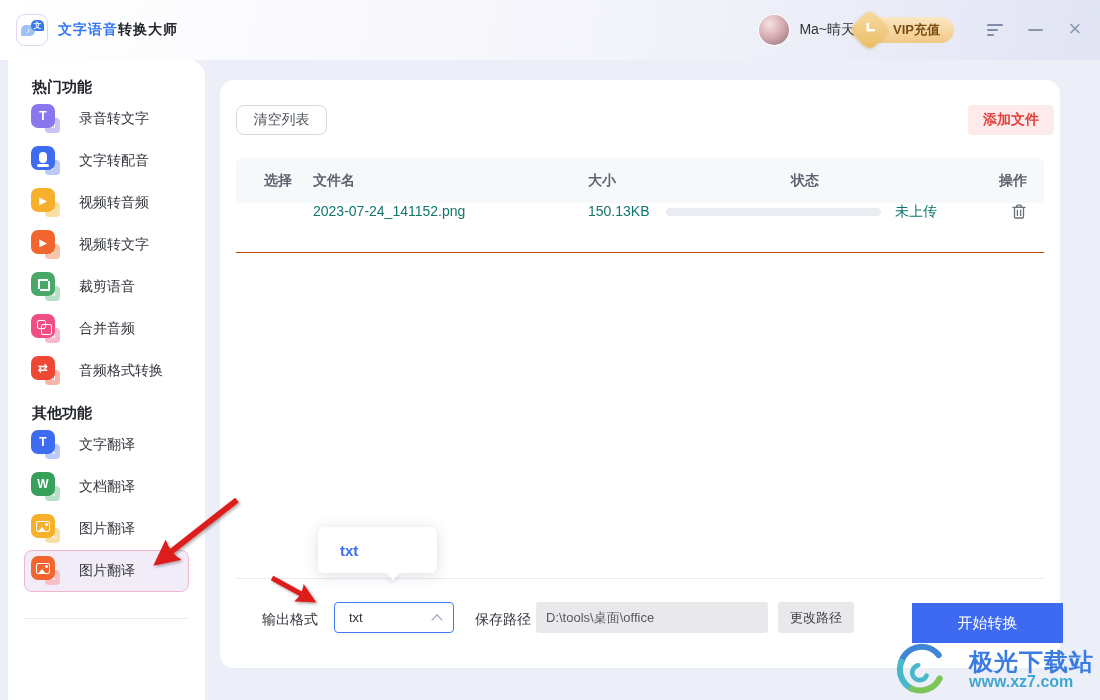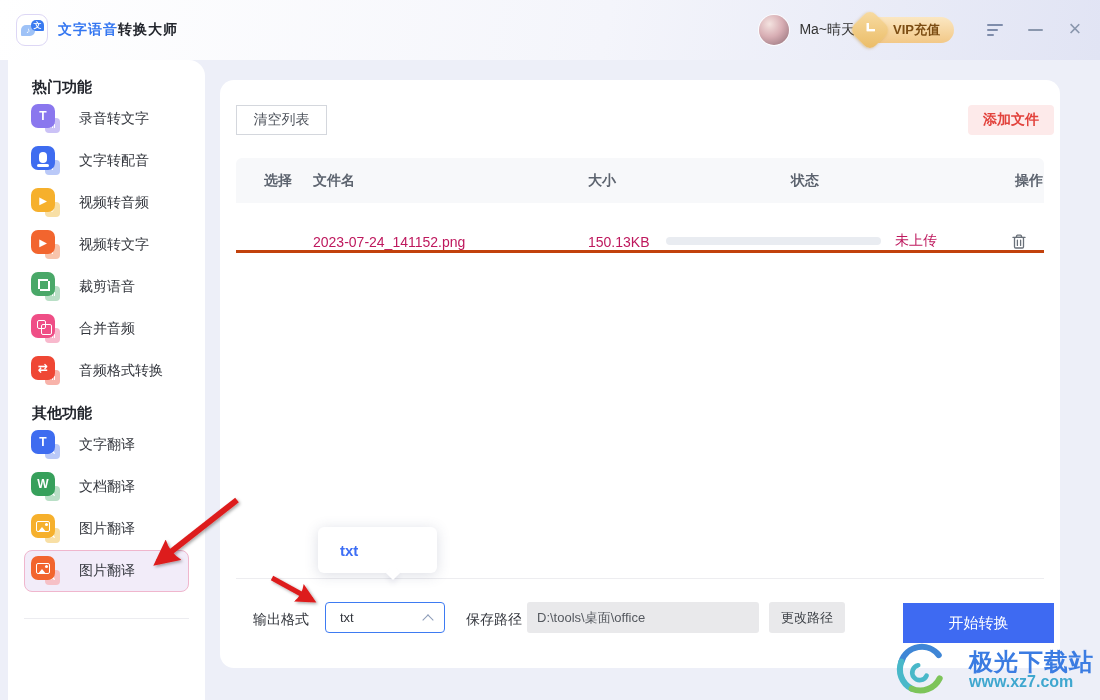--- a/index.html
+++ b/index.html
@@ -112,57 +112,57 @@
   .g-clock::after { content:""; position:absolute; left:5px; top:2px; width:3px; height:4px; border-left:1.6px solid #fff; border-bottom:1.6px solid #fff; }
   .side-divider { height:1px; background:#ececf0; margin:26px 16px 8px 16px; }
 
   
   .card {
     position:absolute; left:220px; top:80px; width:840px; height:588px;
     background:#fff; border-radius:14px; z-index:3;
   }
   .btn-clear {
     position:absolute; left:16px; top:25px; width:91px; height:30px;
-    background:#fff; border:1px solid #d4d7dd; border-radius:0;
+    background:#fff; border:1px solid #d4d7dd; border-radius:8px;
     font-size:14px; color:#4e535c; display:flex; align-items:center; justify-content:center; cursor:pointer;
   }
   .btn-add {
     position:absolute; right:6px; top:25px; width:86px; height:30px;
     background:#fdeaea; border-radius:4px; font-size:14px; color:#e2423c; font-weight:600;
     display:flex; align-items:center; justify-content:center; cursor:pointer;
   }
   .table { position:absolute; left:16px; right:16px; top:78px; }
   .thead {
     height:45px; background:#f7f8fa; border-radius:6px 6px 0 0;
     display:flex; align-items:center; padding-left:28px;
     font-size:14px; font-weight:700; color:#5d646f;
   }
-  .th-select{width:49px;} .th-name{width:275px;} .th-size{width:203px;} .th-status{width:208px;} .th-action{flex:1;margin-left:16px;}
+  .th-select{width:49px;} .th-name{width:275px;} .th-size{width:203px;} .th-status{width:208px;} .th-action{flex:1;}
   .trow {
-    height:50px; display:flex; align-items:flex-end; padding-left:28px;
-    border-bottom:3px solid #c2410c; font-size:14px; color:#be185d;
+    height:50px; display:flex; align-items:flex-start; padding-left:28px;
+    border-bottom:1px solid #c2410c; font-size:14px; color:#0f766e;
   }
   .td-select{width:49px;} .td-name{width:275px;} .td-size{width:78px;}
   .td-status{width:328px; display:flex; align-items:center; gap:14px;}
   .td-action{flex:1; display:flex; justify-content:center;}
   .checkbox {
     width:16px; height:16px; border-radius:3px; background:#3d6ef5; position:relative; cursor:pointer;
   }
   .checkbox::after {
     content:""; position:absolute; left:3px; top:4px; width:8px; height:4px;
     border-left:2px solid #fff; border-bottom:2px solid #fff; transform:rotate(-45deg);
   }
   .progress { width:215px; height:8px; border-radius:4px; background:#e9ecf1; overflow:hidden; }
   .progress-fill { height:100%; background:#3d6ef5; border-radius:4px; }
   .trash { cursor:pointer; display:flex; }
 
   .bottom-divider { position:absolute; left:16px; right:16px; top:498px; height:1px; background:#ededf0; }
 
   
-  .controls { position:absolute; left:7px; top:522px; width:100%; height:45px; }
+  .controls { position:absolute; left:16px; top:522px; width:100%; height:45px; }
   .ctl-label { position:absolute; font-size:14px; color:#33363d; top:9px; }
   .lbl-format { left:26px; }
   .lbl-path { left:239px; }
   .format-select {
     position:absolute; left:98px; top:0; width:120px; height:31px;
     border:1px solid #3e7bf2; border-radius:4px; background:#fff;
     display:flex; align-items:center; padding:0 12px 0 14px; cursor:pointer;
   }
   .format-select .val { font-size:13px; color:#33363d; }
   .chev-up {

